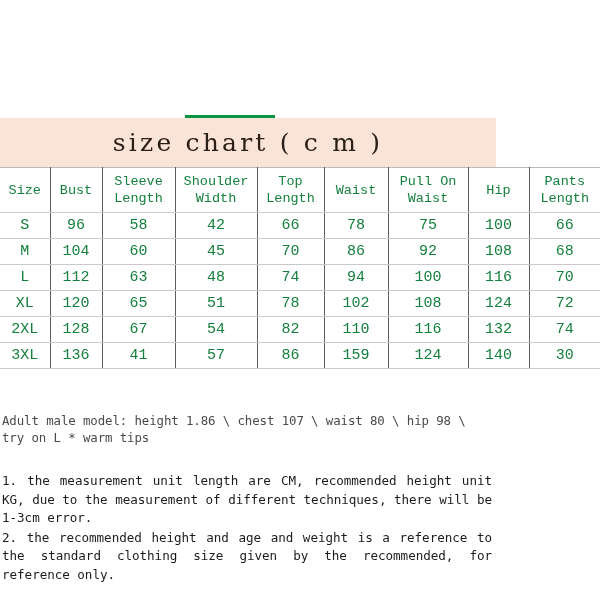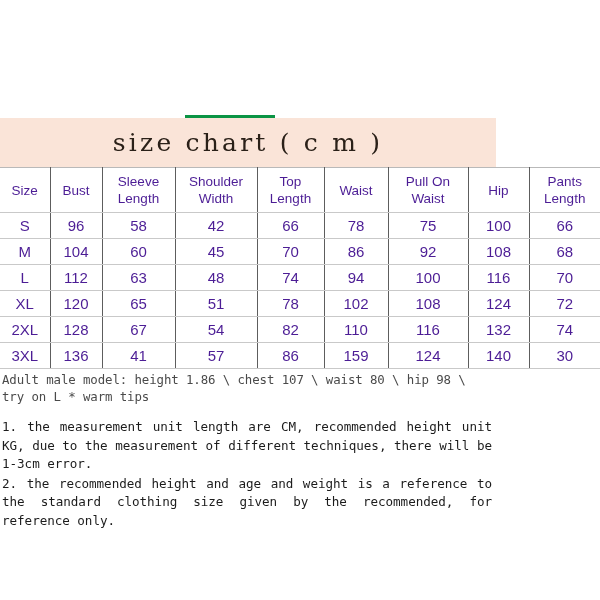--- a/index.html
+++ b/index.html
@@ -49,22 +49,22 @@
     color: #2a2018;
     letter-spacing: 3.2px;
     white-space: pre;
   }
 
   
   table.size-table {
     width: 600px;
     border-collapse: collapse;
     table-layout: fixed;
-    font-family: Liberation Sans, sans-serif;
-    color: #4c1d95;
+    font-family: Liberation Mono, monospace;
+    color: #15803d;
   }
   table.size-table th,
   table.size-table td {
     border-left: 1px solid #5d5d5d;
     border-right: 1px solid #5d5d5d;
     border-top: 1px solid #c9c9c9;
     border-bottom: 1px solid #c9c9c9;
     text-align: center;
     vertical-align: middle;
     padding: 0;
@@ -96,23 +96,24 @@
 
   
   .model-note {
     font-family: "DejaVu Sans Mono", monospace;
     font-size: 12.4px;
     line-height: 17px;
     color: #4a4a4a;
     padding: 2px 2px 0 2px;
     letter-spacing: -0.1px;
     white-space: pre-wrap;
+    margin-top: 41px;
   }
   .notes {
-    margin-top: 13px;
+    margin-top: 26px;
     padding: 0 4px 0 2px;
   }
   .note-line {
     font-family: "DejaVu Sans Mono", monospace;
     font-size: 12.6px;
     line-height: 18.5px;
     color: #1c1c1c;
     text-align: justify;
     text-align-last: left;
     letter-spacing: -0.05px;

